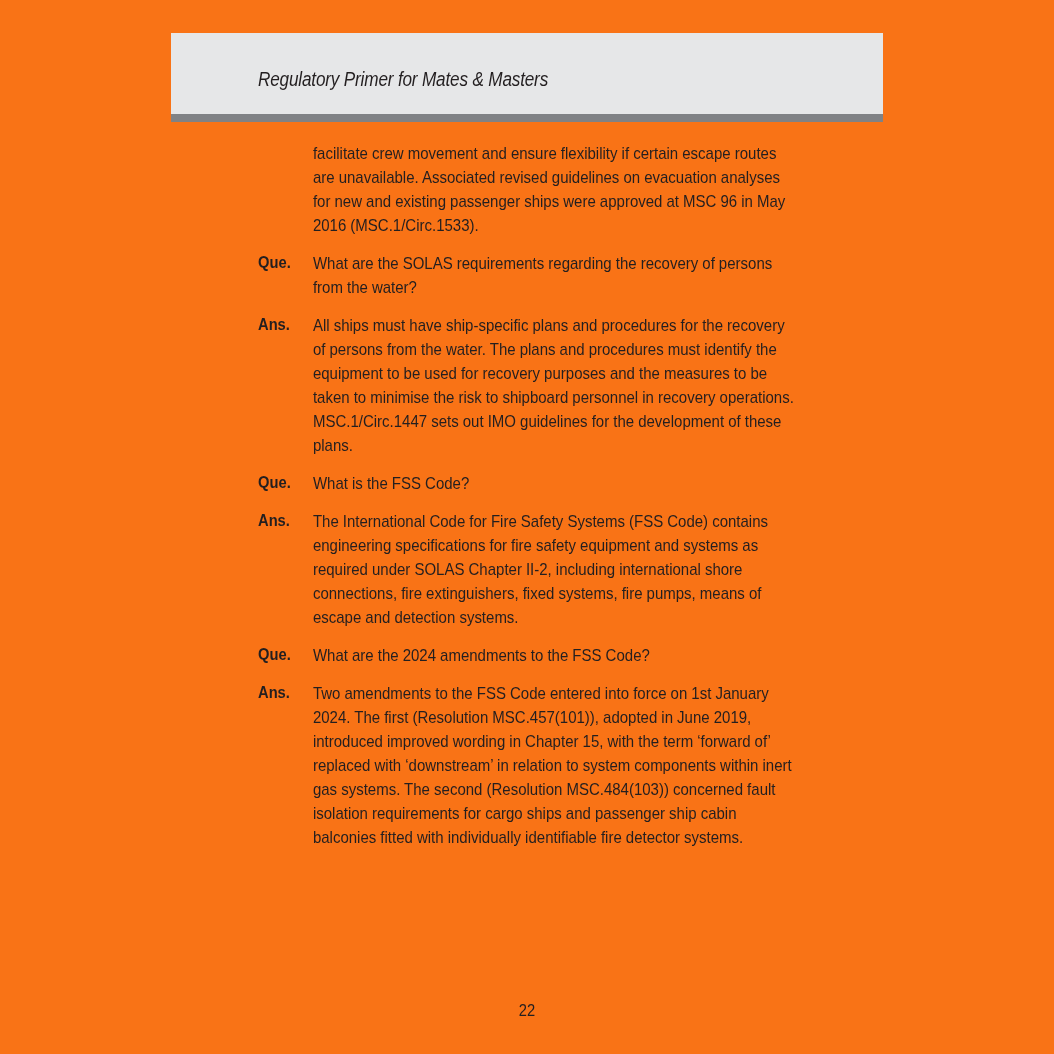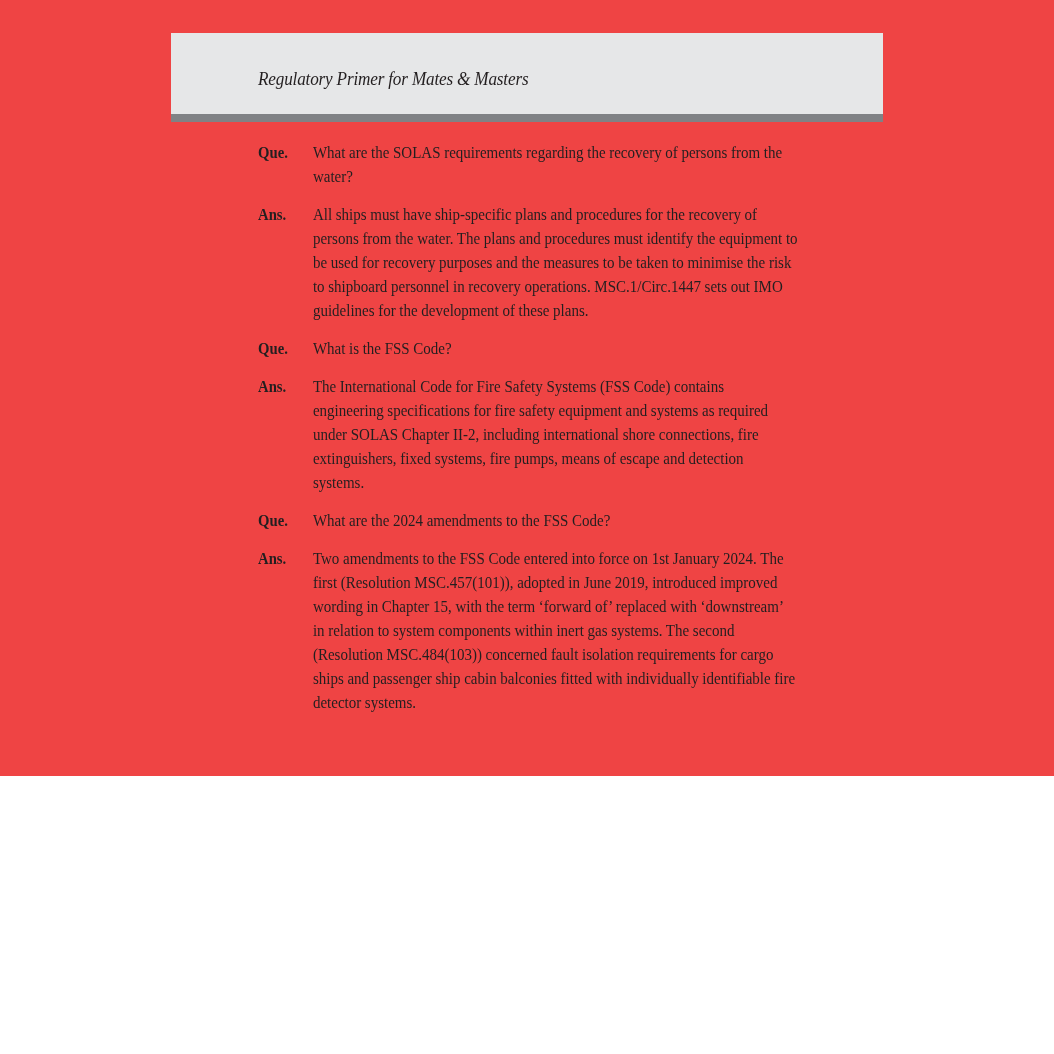--- a/index.html
+++ b/index.html
@@ -3,24 +3,24 @@
 <meta charset="utf-8">
 <style>
   html, body {
     margin: 0;
     padding: 0;
     background: #ffffff;
   }
   .page {
     position: relative;
     width: 1054px;
-    height: 776px;
-    background: #ef4444;
+    height: 1054px;
+    background: #f97316;
     overflow: hidden;
-    font-family: Liberation Serif, serif;
+    font-family: Liberation Sans, sans-serif;
   }
 
   
   .header-band {
     position: absolute;
     left: 171px;
     top: 33px;
     width: 712px;
     height: 81px;
     background: #e6e7e8;
@@ -110,20 +110,23 @@
 <body>
 
 <div class="page">
 
   <div class="header-band"></div>
   <div class="header-title">Regulatory Primer for Mates &amp; Masters</div>
   <div class="header-rule"></div>
 
   <div class="content">
 
+    <div class="block">
+      <p class="plain-text">facilitate crew movement and ensure flexibility if certain escape routes are unavailable. Associated revised guidelines on evacuation analyses for new and existing passenger ships were approved at MSC 96 in May 2016 (MSC.1/Circ.1533).</p>
+    </div>
 
     <div class="block">
       <span class="qa-label">Que.</span>
       <p class="qa-text">What are the SOLAS requirements regarding the recovery of persons from the water?</p>
     </div>
 
     <div class="block">
       <span class="qa-label">Ans.</span>
       <p class="qa-text">All ships must have ship-specific plans and procedures for the recovery of persons from the water. The plans and procedures must identify the equipment to be used for recovery purposes and the measures to be taken to minimise the risk to shipboard personnel in recovery operations. MSC.1/Circ.1447 sets out IMO guidelines for the development of these plans.</p>
     </div>

